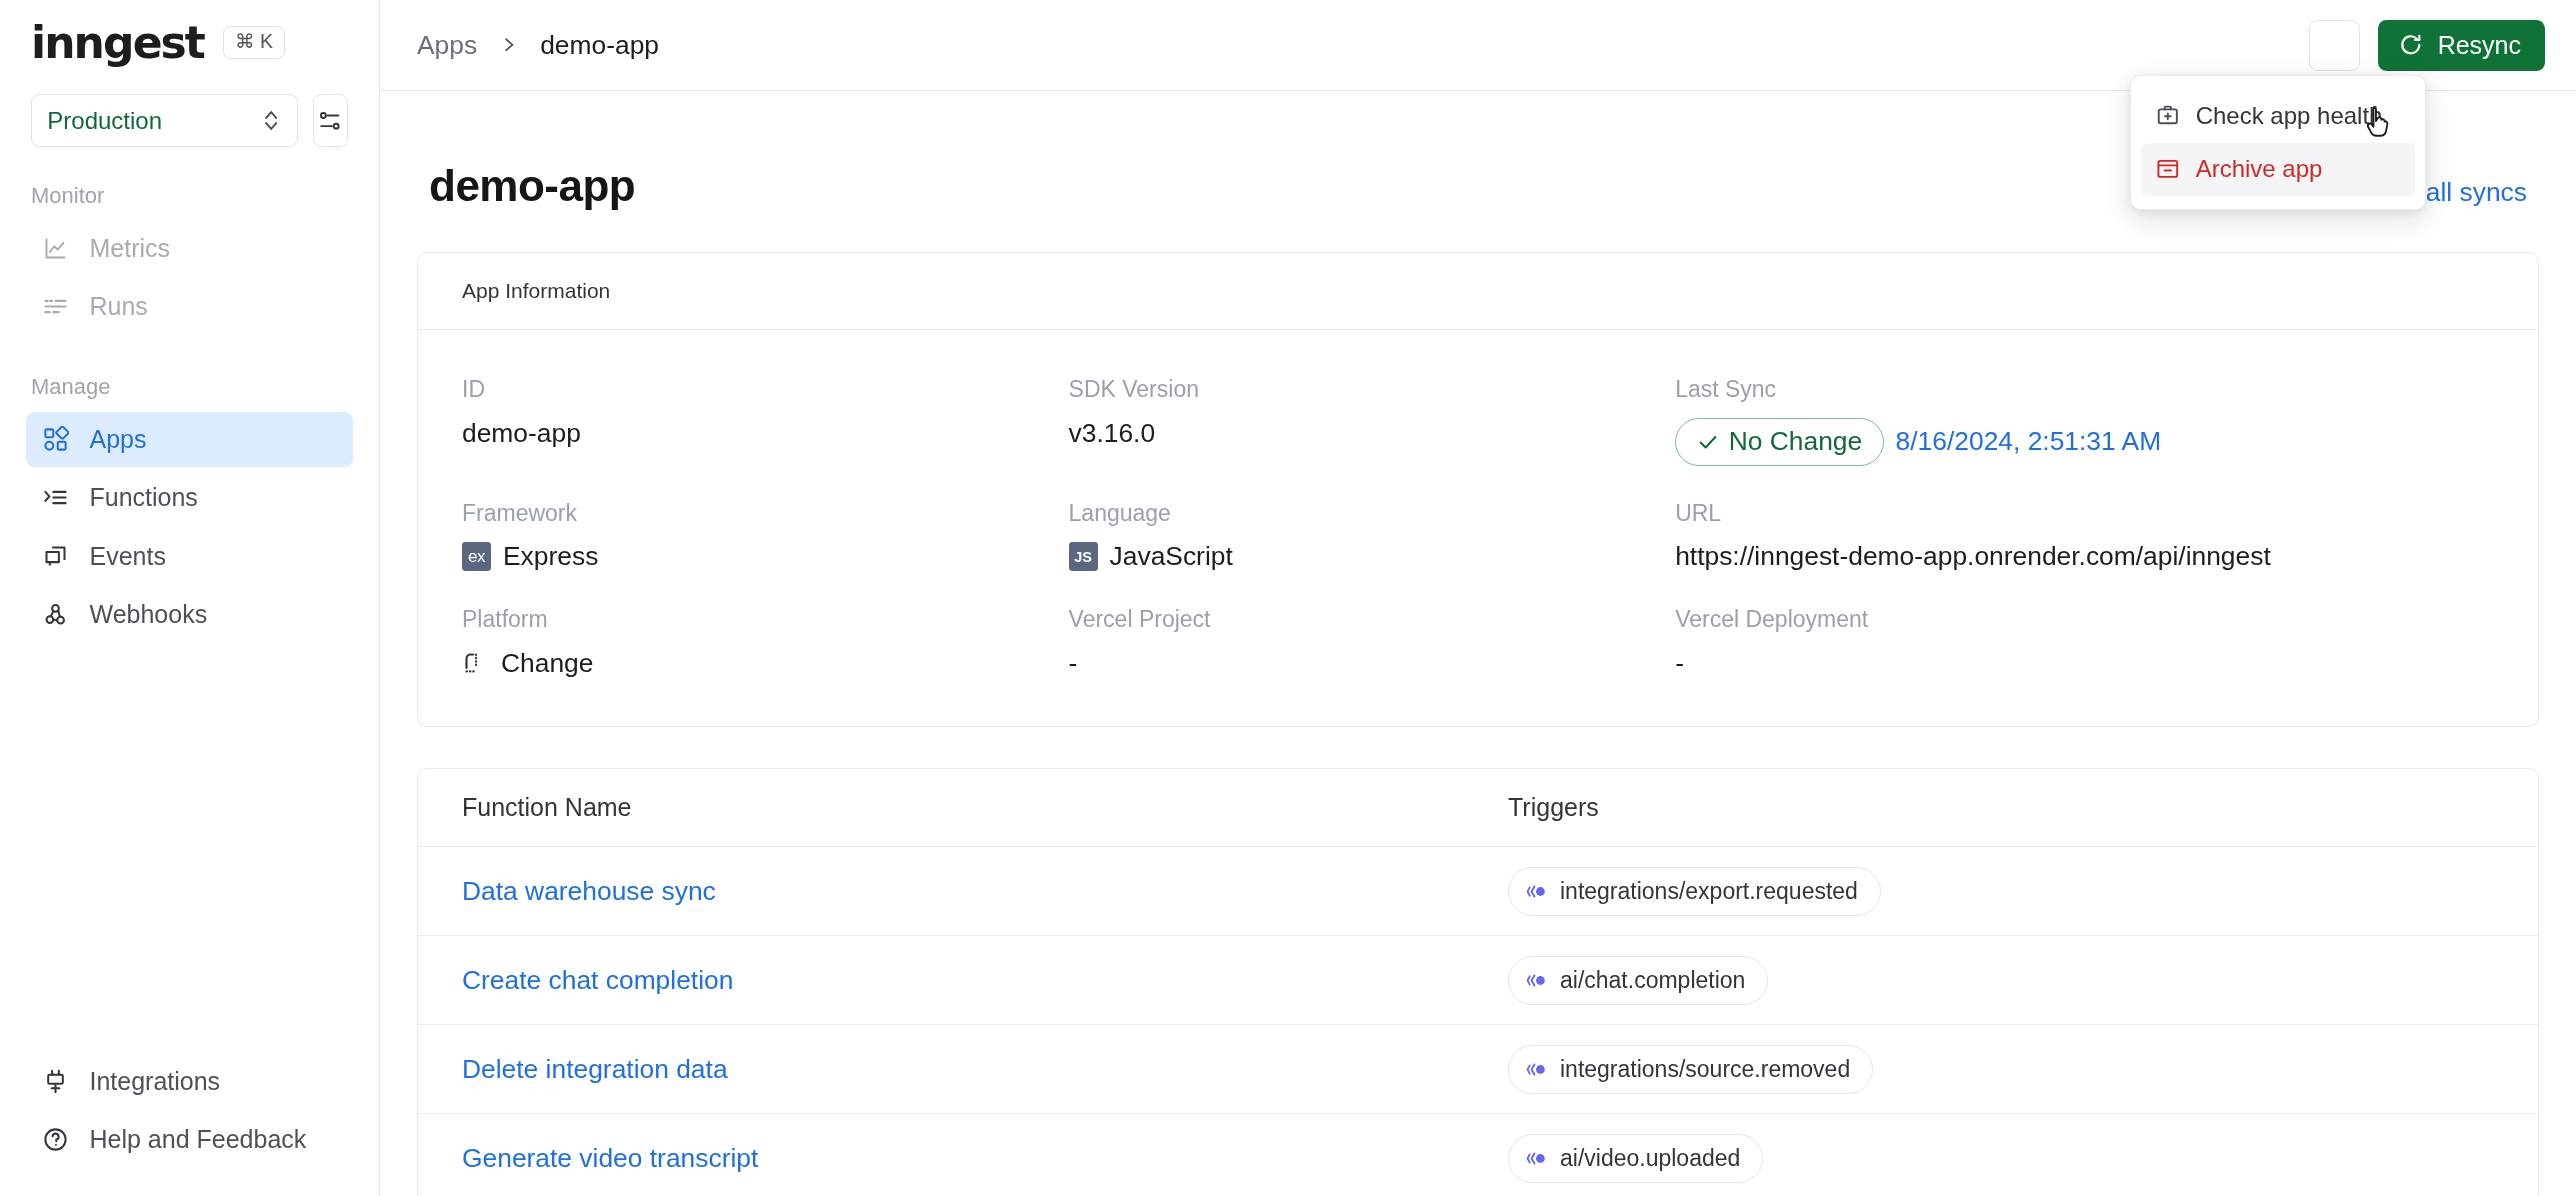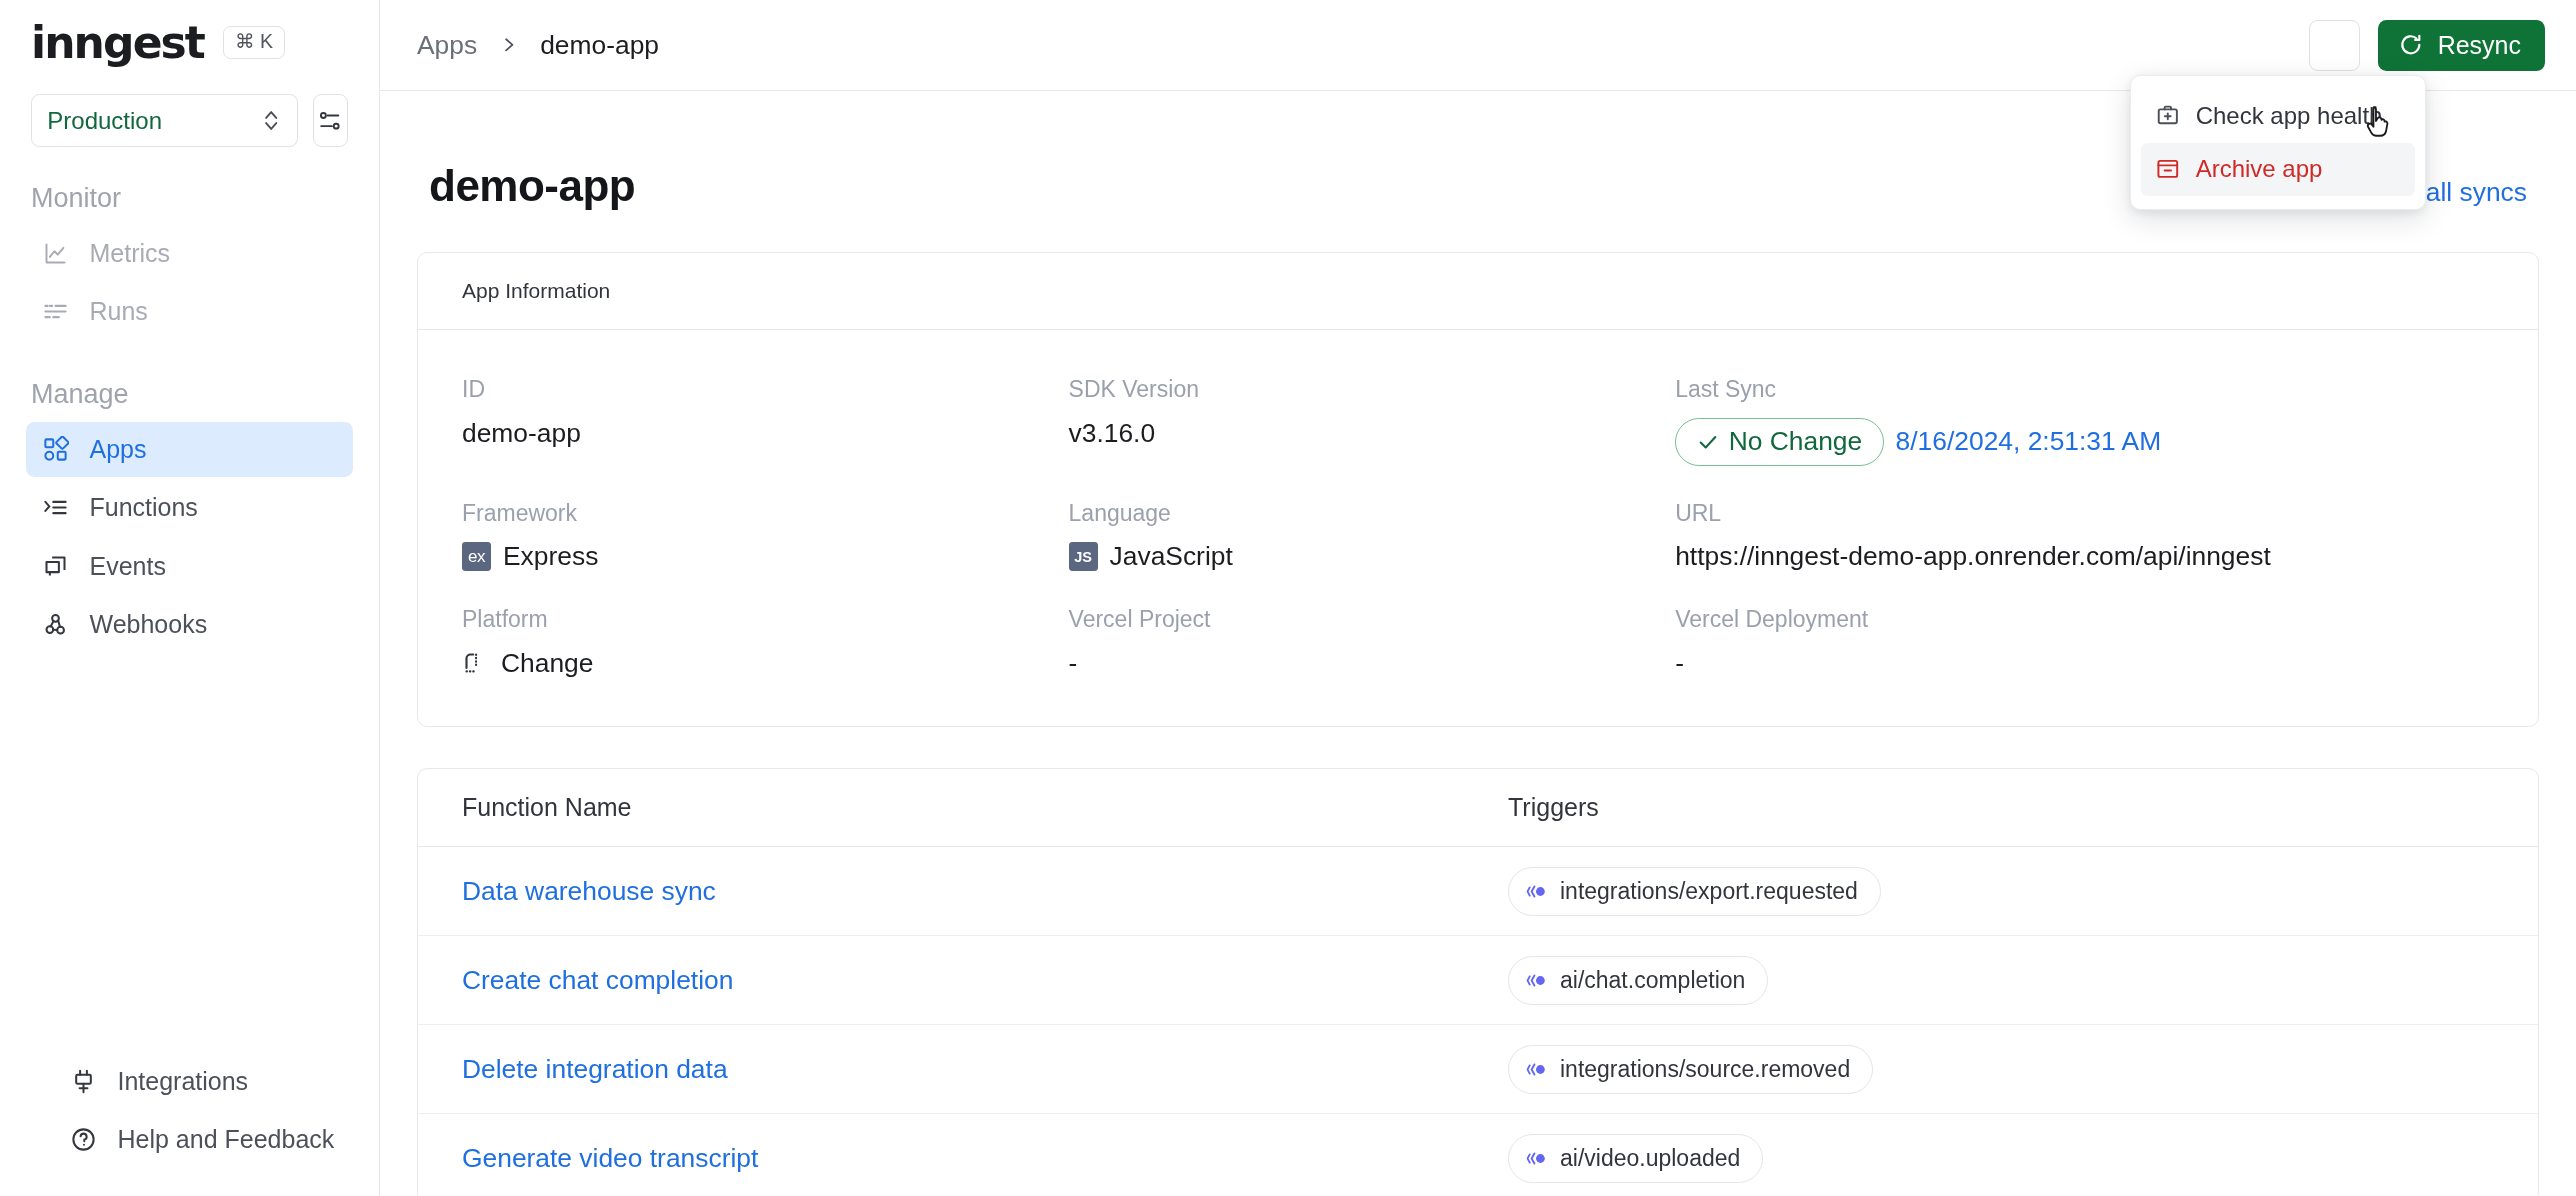--- a/index.html
+++ b/index.html
@@ -47,38 +47,38 @@
   .env-name { color: #12683c; font-size: 24px; }
   .env-chevrons { color: #4a4d55; display:flex; }
   .env-filter-btn {
     width: 53px; height: 53px;
     border: 1.7px solid #dfe1e6; border-radius: 8.5px;
     display: flex; align-items: center; justify-content: center;
     background: #fff;
   }
 
   .sb-section-label {
-    font-size: 27px; color: #9fa3ac;
+    font-size: 22px; color: #9fa3ac;
     padding: 0 0 0 31px; margin-top: 36px; margin-bottom: 12px;
   }
   .sb-nav { padding: 0 26.4px; }
   .sb-item {
     display: flex; align-items: center; gap: 19.6px;
     height: 55px; padding: 0 14.5px;
     border-radius: 8.5px;
     color: #4c5059; font-size: 25px;
     margin-bottom: 3.4px;
   }
   .sb-item .ico { width: 29px; height: 29px; display: flex; align-items: center; justify-content: center; flex: 0 0 29px; }
   .sb-item.muted { color: #a8abb3; }
   .sb-item.muted svg { stroke: #a8abb3; }
   .sb-item.active { background: #dcebfd; color: #1f6fe0; }
   .sb-item.active svg { stroke: #1f6fe0; }
   .sb-spacer { flex: 1 1 auto; }
-  .sb-bottom { padding: 0 26.4px 25.6px 26.4px; margin-left: 28px; }
+  .sb-bottom { padding: 0 26.4px 25.6px 26.4px; }
 
   
   .main { flex: 1 1 auto; display: flex; flex-direction: column; min-width: 0; position: relative; }
   .topbar {
     height: 91px; flex: 0 0 91px;
     border-bottom: 1.7px solid #e6e8ec;
     display: flex; align-items: center;
     padding: 0 31px 0 37px;
     background: #fff;
     position: relative; z-index: 5;

